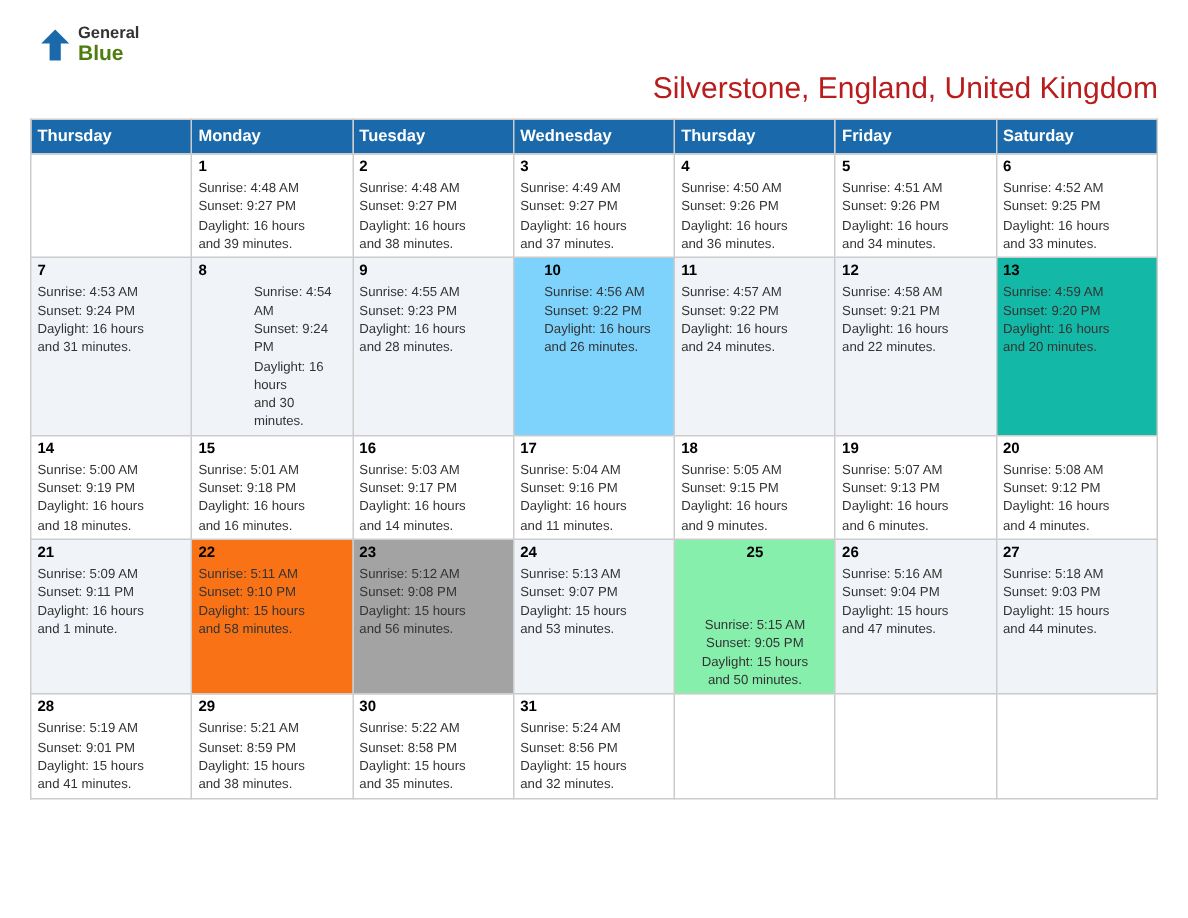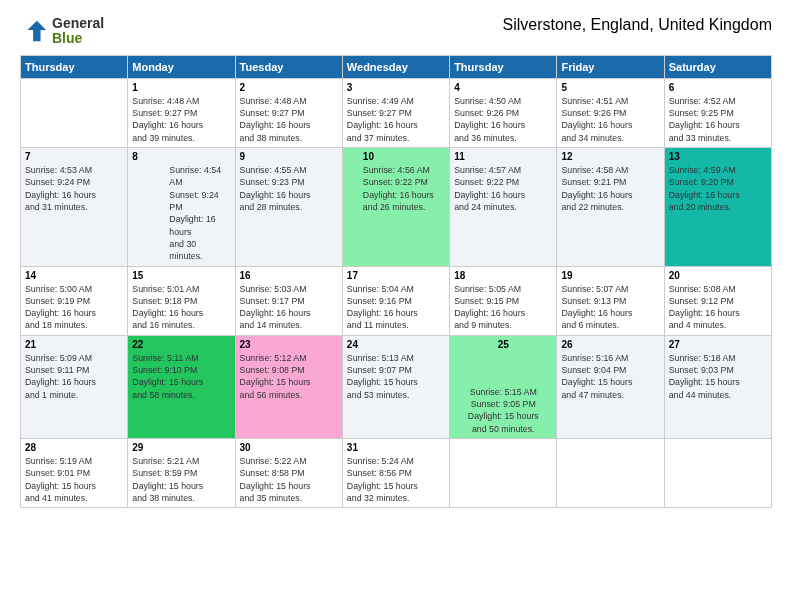--- a/index.html
+++ b/index.html
@@ -26,21 +26,21 @@
       display: flex;
       align-items: center;
       gap: 4px;
     }
     .logo-text {
       display: flex;
       flex-direction: column;
       line-height: 1.1;
     }
     .logo-general {
-      font-size: 14px;
+      font-size: 11px;
       font-weight: bold;
       color: #333;
     }
     .logo-blue {
       font-size: 14px;
       font-weight: bold;
       color: #4d7c0f;
     }
     .logo-icon {
       width: 28px;
@@ -48,23 +48,24 @@
     }
     .title-block {
       text-align: right;
     }
     .main-title {
       font-size: 36px;
       font-weight: bold;
       color: #333;
     }
     .subtitle {
-      font-size: 16px;
-      color: #000000;
+      font-size: 20px;
+      color: #b91c1c;
       font-weight: normal;
+      margin-top: 32px;
     }
     .calendar {
       width: 100%;
       border-collapse: collapse;
       font-size: 9.5px;
     }
     .calendar th {
       background: #1a6aab;
       color: #fff;
       padding: 5px 4px;
@@ -196,21 +197,21 @@
 Daylight: 16 hours
 and 30 minutes.</div>
           </td>
           <td style="background: rgb(240, 244, 248);">
             <span class="day-number">9</span>
             <div class="day-info" style="white-space: pre-line;">Sunrise: 4:55 AM
 Sunset: 9:23 PM
 Daylight: 16 hours
 and 28 minutes.</div>
           </td>
-          <td style="background: #86efac; padding-left: 20px;">
+          <td style="background: #7dd3fc; padding-left: 20px;">
             <span class="day-number">10</span>
             <div class="day-info" style="white-space: pre-line;">Sunrise: 4:56 AM
 Sunset: 9:22 PM
 Daylight: 16 hours
 and 26 minutes.</div>
           </td>
           <td style="background: rgb(240, 244, 248);">
             <span class="day-number">11</span>
             <div class="day-info" style="white-space: pre-line;">Sunrise: 4:57 AM
 Sunset: 9:22 PM
@@ -284,28 +285,28 @@
           </td>
         </tr>
         <tr style="background: rgb(240, 244, 248);">
           <td style="background: rgb(240, 244, 248);">
             <span class="day-number">21</span>
             <div class="day-info" style="white-space: pre-line;">Sunrise: 5:09 AM
 Sunset: 9:11 PM
 Daylight: 16 hours
 and 1 minute.</div>
           </td>
-          <td style="background: #22c55e;">
+          <td style="background: #f97316;">
             <span class="day-number">22</span>
             <div class="day-info" style="white-space: pre-line;">Sunrise: 5:11 AM
 Sunset: 9:10 PM
 Daylight: 15 hours
 and 58 minutes.</div>
           </td>
-          <td style="background: #f9a8d4;">
+          <td style="background: #a3a3a3;">
             <span class="day-number">23</span>
             <div class="day-info" style="white-space: pre-line;">Sunrise: 5:12 AM
 Sunset: 9:08 PM
 Daylight: 15 hours
 and 56 minutes.</div>
           </td>
           <td style="background: rgb(240, 244, 248);">
             <span class="day-number">24</span>
             <div class="day-info" style="white-space: pre-line;">Sunrise: 5:13 AM
 Sunset: 9:07 PM

